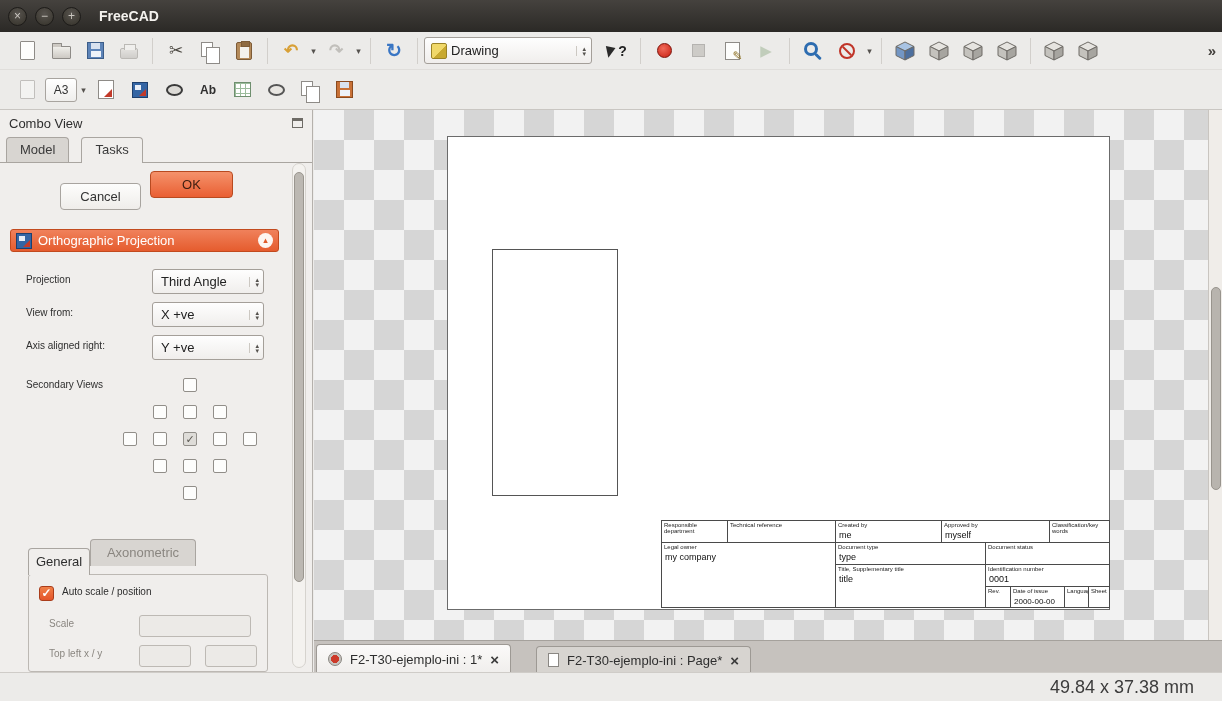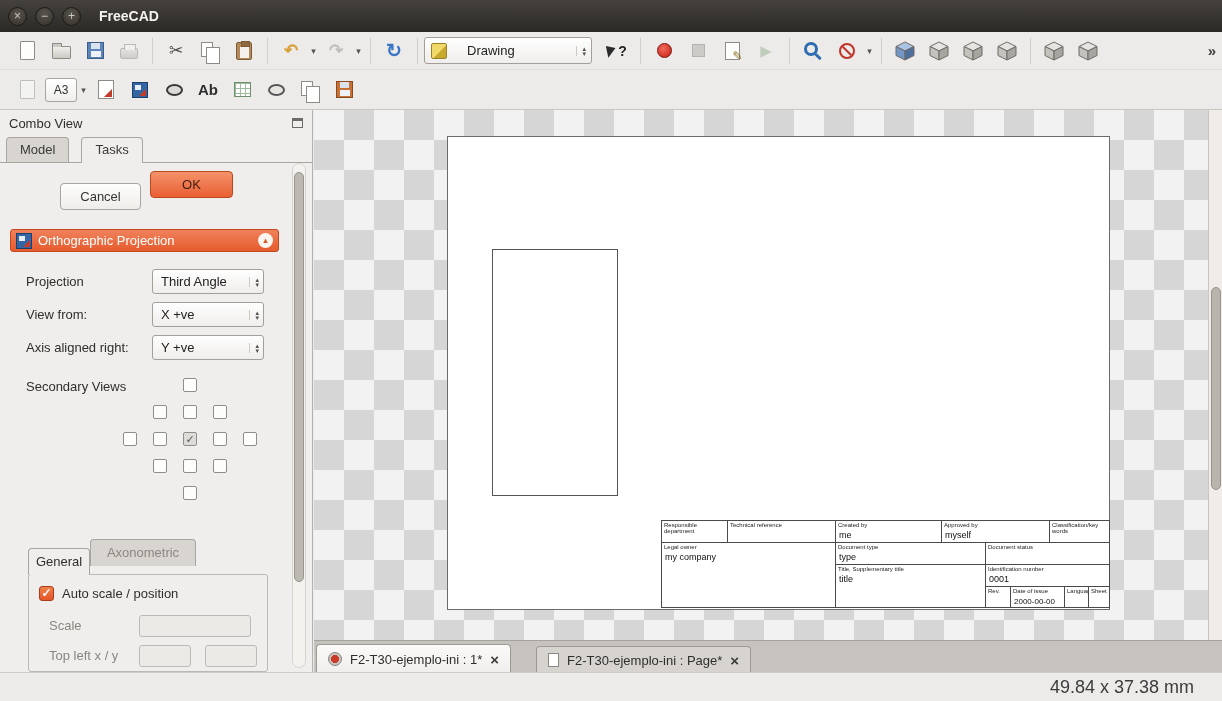--- a/index.html
+++ b/index.html
@@ -50,48 +50,48 @@
 .q{font-weight:bold;font-size:14px;color:#222;margin-left:2px}
 .ic-wb{width:16px;height:16px;background:linear-gradient(135deg,#f0d869 55%,#c8a92f 55%);border:1px solid #9a8326;border-radius:2px;flex:none}
 .cube polygon{stroke:#6e6b66;stroke-width:1}
 .cube-gray polygon:nth-child(1){fill:#e6e4e0}
 .cube-gray polygon:nth-child(2){fill:#c4c2bd}
 .cube-gray polygon:nth-child(3){fill:#a7a5a0}
 .cube-axo polygon:nth-child(1){fill:#a9c4e4}
 .cube-axo polygon:nth-child(2){fill:#7396c4}
 .cube-axo polygon:nth-child(3){fill:#4d6f9e}
 .overflow{margin-left:auto;margin-right:6px;font-size:15px;color:#44413d;font-weight:bold}
-.combo-box{height:27px;background:linear-gradient(#fefefe,#f0eeec);border:1px solid #a49f99;border-radius:3px;display:flex;align-items:center;padding:0 5px 0 6px;font-size:13px;color:#222;gap:20px}
+.combo-box{height:27px;background:linear-gradient(#fefefe,#f0eeec);border:1px solid #a49f99;border-radius:3px;display:flex;align-items:center;padding:0 5px 0 6px;font-size:13px;color:#222;gap:4px}
 .spin{margin-left:auto;display:flex;flex-direction:column;align-items:center;border-left:1px solid #ccc8c2;padding-left:5px}
 .spin span{font-size:7px;line-height:5px;color:#55524e}
 .fmt-btn{width:32px;height:24px;border:1px solid #a8a49f;background:linear-gradient(#fff,#efeeec);border-radius:3px;font-size:12px;color:#333;display:flex;align-items:center;justify-content:center}
 .ic-insview{position:relative;width:16px;height:19px;background:#fff;border:1px solid #8e8b87}
 .ic-insview::after{content:"";position:absolute;right:1px;bottom:1px;border-left:8px solid transparent;border-bottom:8px solid #c23a2a}
 .ic-proj{width:16px;height:16px;background:#3465a4;border:1px solid #1d3f6e;position:relative;flex:none}
 .ic-proj::before{content:"";position:absolute;left:2px;top:2px;width:6px;height:5px;background:#e8eef7}
 .ic-proj::after{content:"";position:absolute;right:1px;bottom:1px;border-left:7px solid transparent;border-bottom:7px solid #c23a2a}
 .ic-clip{width:17px;height:12px;border:2px solid #3a3a3a;border-radius:50%;background:#dcdad6}
-.ic-ab{font-size:15px;font-weight:bold;color:#2f2f2f}
+.ic-ab{font-size:12px;font-weight:bold;color:#2f2f2f}
 .ic-grid{width:17px;height:15px;background:#fff;border:1px solid #6f8f6f;background-image:linear-gradient(#9cbc9c 1px,transparent 1px),linear-gradient(90deg,#9cbc9c 1px,transparent 1px);background-size:5px 5px}
 .ic-ellipse{width:17px;height:12px;border:2px solid #555;border-radius:50%;background:#e8e6e2}
 
 
 .body{position:absolute;left:0;top:110px;width:100%;height:562px}
 .combo-view{position:absolute;left:0;top:0;width:313px;height:562px;background:#f0eeec;border-right:1px solid #b5b1ac}
 .cv-header{position:absolute;left:0;top:0;width:100%;height:26px;display:flex;align-items:center;padding:0 9px;font-size:13px;color:#2e2e2e}
 .cv-dock{margin-left:auto;width:11px;height:10px;border:1px solid #6e6b66;border-top:3px solid #6e6b66}
 .cv-tabs{position:absolute;left:0;top:26px;width:100%;height:27px;border-bottom:1px solid #a9a5a0;display:flex;align-items:flex-end;padding-left:6px;gap:12px}
 .cv-tab{padding:4px 13px 5px;border:1px solid #a9a5a0;border-bottom:none;border-radius:4px 4px 0 0;background:#d8d5d1;color:#3a3a3a;font-size:13px}
 .cv-tab.active{background:#f0eeec;margin-bottom:-1px;padding-bottom:6px}
 .cv-content{position:absolute;left:0;top:53px;width:292px;height:509px;overflow:hidden}
 .btn{position:absolute;height:27px;background:linear-gradient(#fdfdfc,#efedea);border:1px solid #a8a49f;border-radius:4px;color:#333;font-size:13px;text-align:center;line-height:25px}
 .btn-ok{background:linear-gradient(#f5926b,#e95f33);border:1px solid #b84a20;color:#3d1d10}
 .task-hdr{position:absolute;left:10px;top:66px;width:269px;height:23px;background:linear-gradient(#f0815b,#e55c2e);border:1px solid #c24a1e;border-radius:3px;color:#fff;font-weight:normal;display:flex;align-items:center;padding:0 5px;font-size:13px;gap:6px}
 .collapse{margin-left:auto;width:15px;height:15px;border-radius:50%;background:#fdf5f0;color:#e05a28;font-size:9px;text-align:center;line-height:14px}
-.frm-label{position:absolute;font-size:13px;color:#2e2e2e}
+.frm-label{position:absolute;font-size:10px;color:#2e2e2e}
 .frm-label.dim{color:#8a8680}
 .combo{position:absolute;left:152px;width:112px;height:25px;background:linear-gradient(#fefefe,#f0eeec);border:1px solid #a49f99;border-radius:3px;display:flex;align-items:center;padding:0 4px 0 8px;font-size:13px;color:#222}
 .chk{position:absolute;width:14px;height:14px;background:#fdfdfc;border:1px solid #918e89;border-radius:2px}
 .chk.checked-dis{background:#dedcd8;color:#5a5751;font-size:11px;line-height:12px;text-align:center}
 .chk-or{position:absolute;width:15px;height:15px;background:linear-gradient(#f08048,#e4552a);border:1px solid #aa3c1a;border-radius:3px;color:#fff;font-size:12px;font-weight:bold;line-height:13px;text-align:center}
 .gen-tab{position:absolute;height:27px;border:1px solid #a9a5a0;border-bottom:none;border-radius:4px 4px 0 0;font-size:13px;text-align:center;line-height:26px}
 .gen-tab.active{background:#f0eeec;color:#2e2e2e;z-index:2}
 .gen-tab.inactive{background:#d8d5d1;color:#8a8680}
 .group-box{position:absolute;left:28px;top:411px;width:240px;height:98px;border:1px solid #bcb8b3;border-radius:3px;background:#f0eeec}
 .inp{position:absolute;height:22px;background:#eceae7;border:1px solid #bdb9b4;border-radius:3px}

